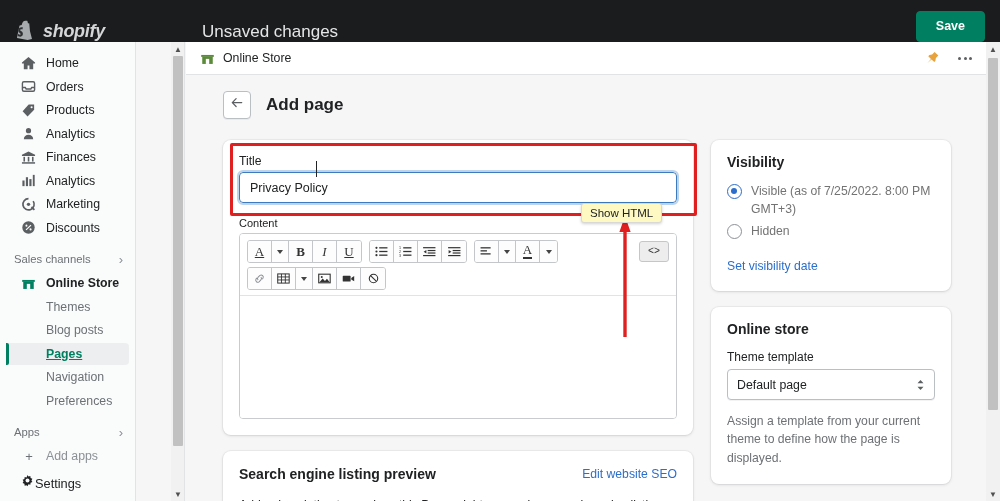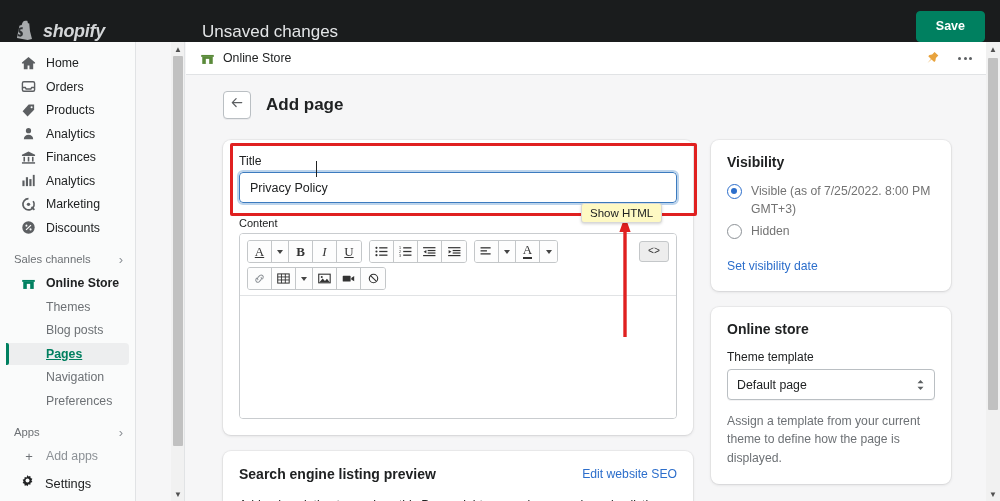--- a/index.html
+++ b/index.html
@@ -88,21 +88,21 @@
   .nav-item.channel { font-weight: 600; color: #202223; }
   .nav-addapps {
     display: flex; align-items: center; gap: 10px;
     padding-left: 16px; height: 22px; margin: 0 6px;
     font-size: 12.3px; color: #8c9196;
   }
   .nav-addapps .plus {
     width: 14px; text-align: center; color: #6d7175; font-size: 13px;
   }
   .nav-settings {
-    display: flex; align-items: center; gap: 10px;
+    display: flex; align-items: center; 
     padding-left: 14px; height: 24px; margin: 4px 6px 0 6px;
     font-size: 12.8px; color: #202223; font-weight: 400; cursor: pointer;
   }
 
   
   .sb-scroll {
     position: absolute; top: 42px; left: 171px;
     width: 14px; height: 459px;
     background: #f1f1f1; border-right: 1px solid #e1e3e5;
   }

